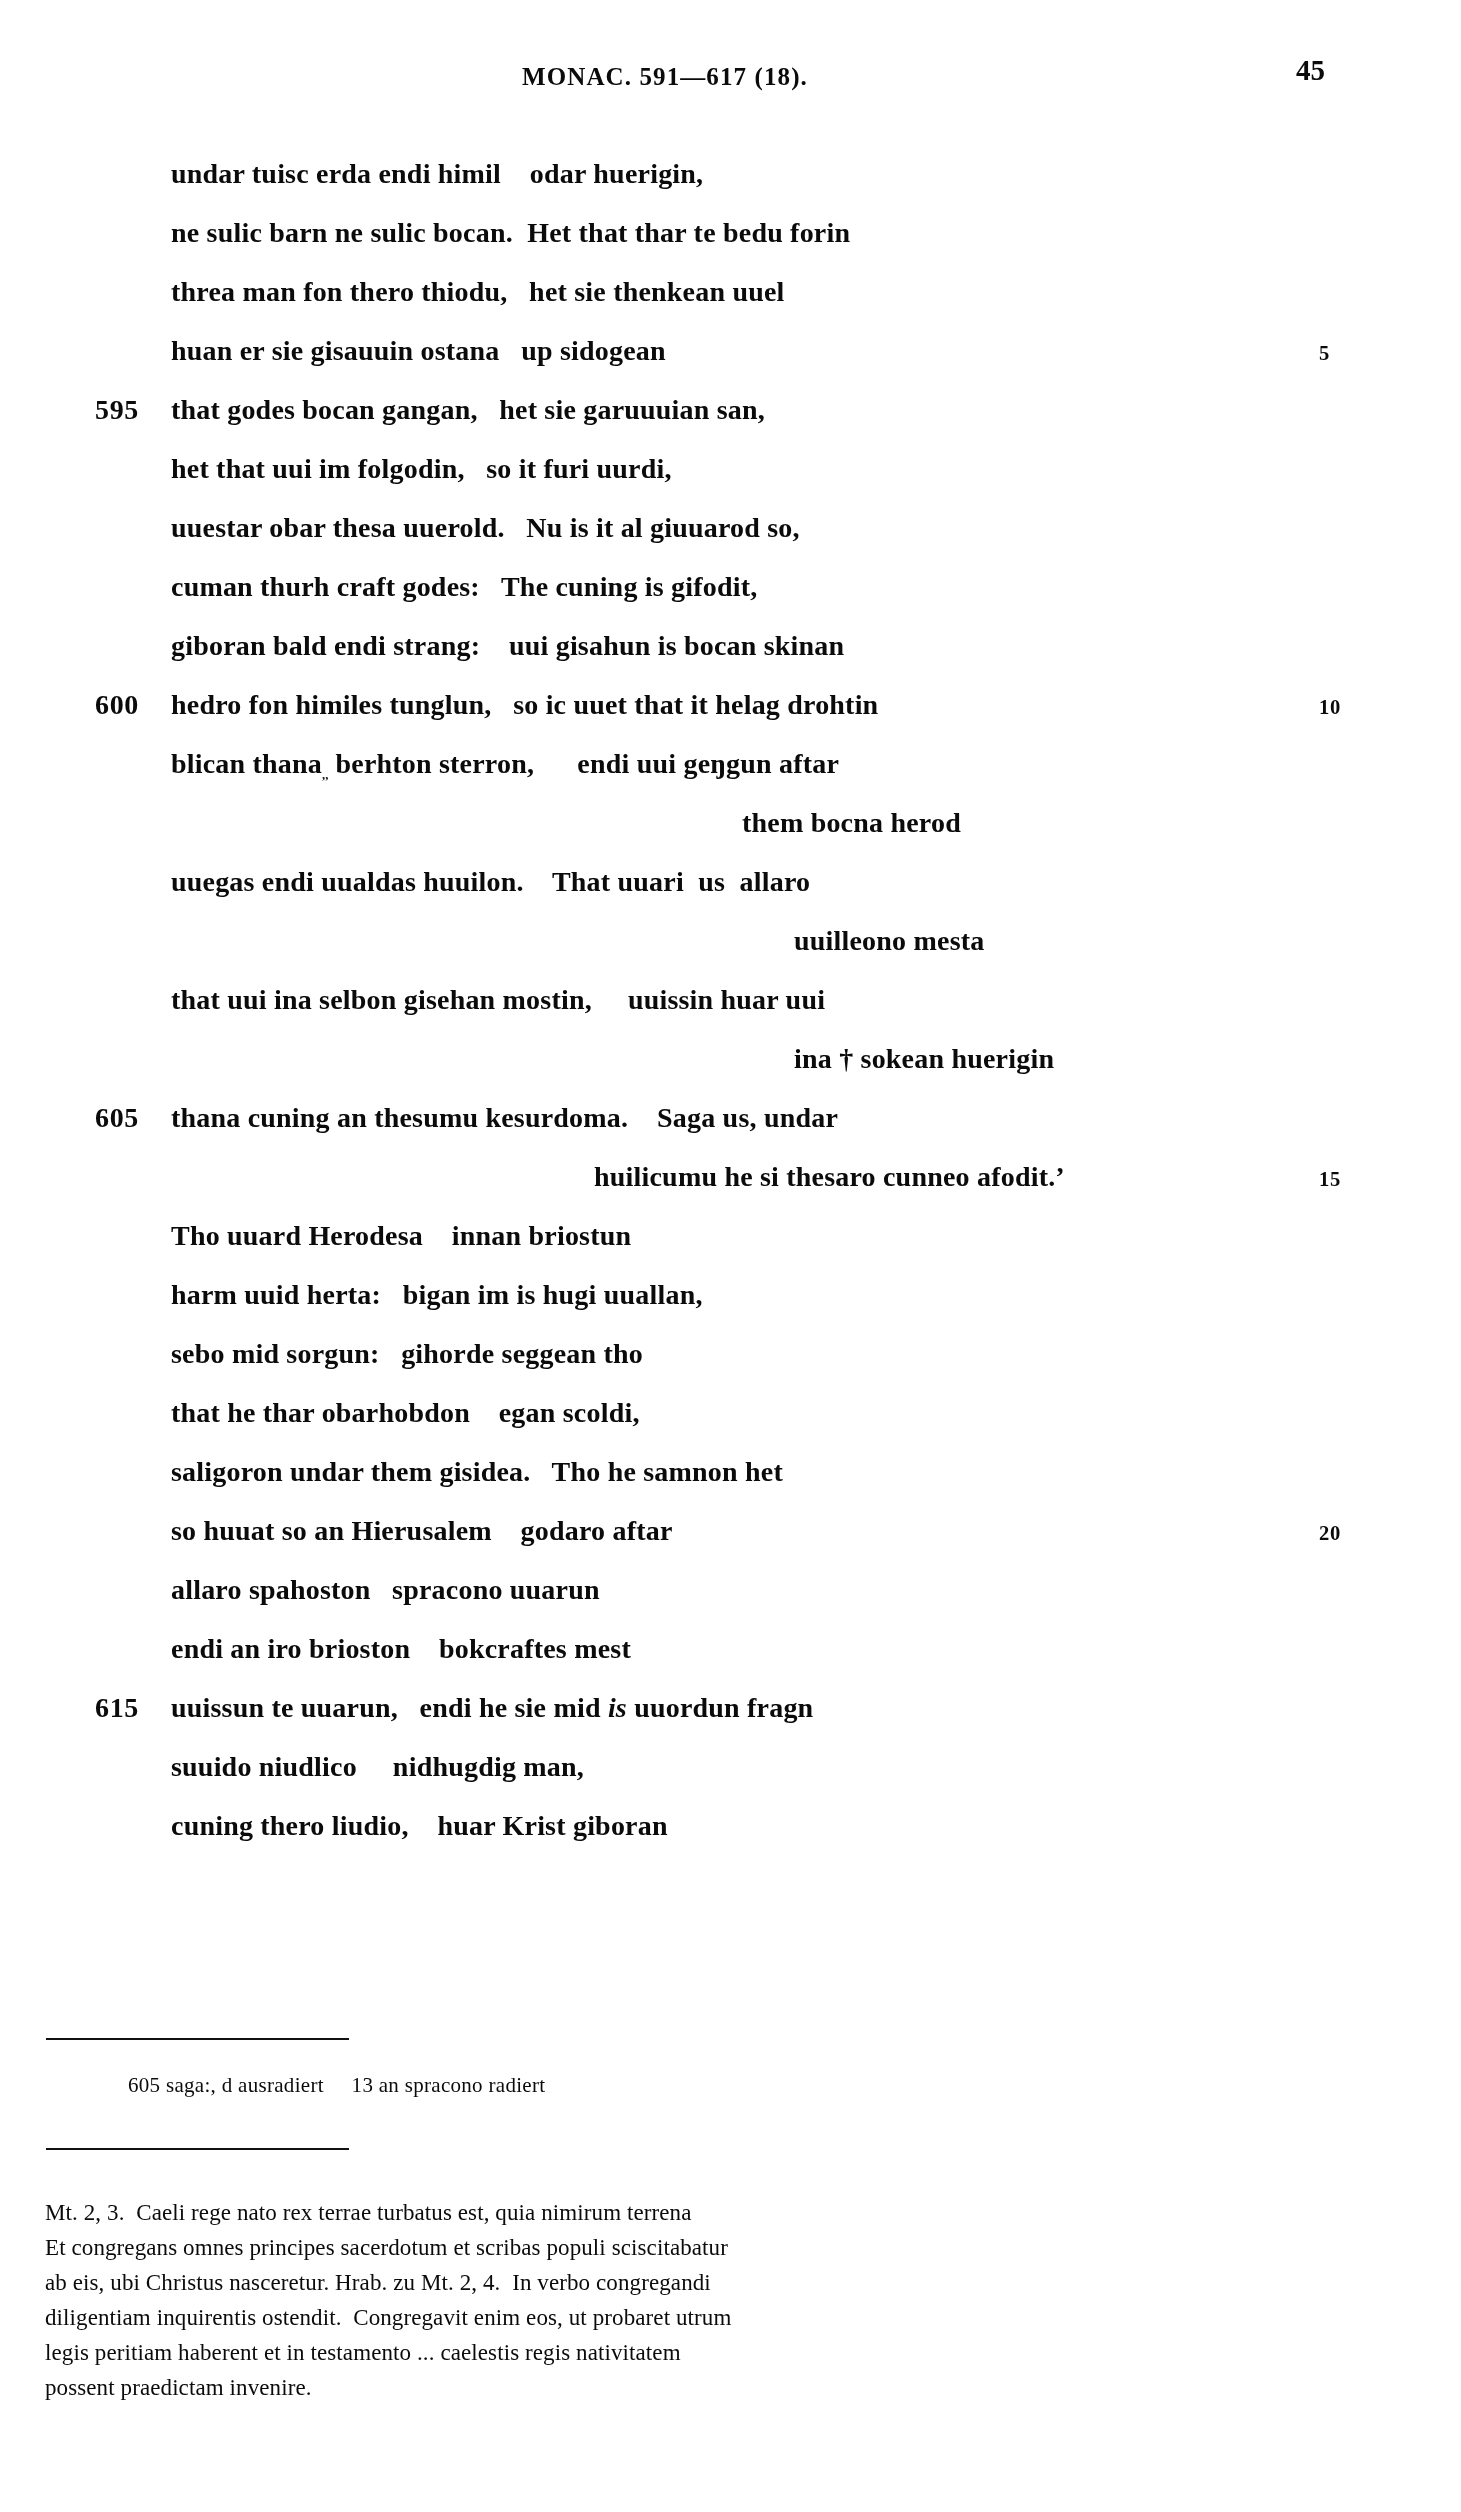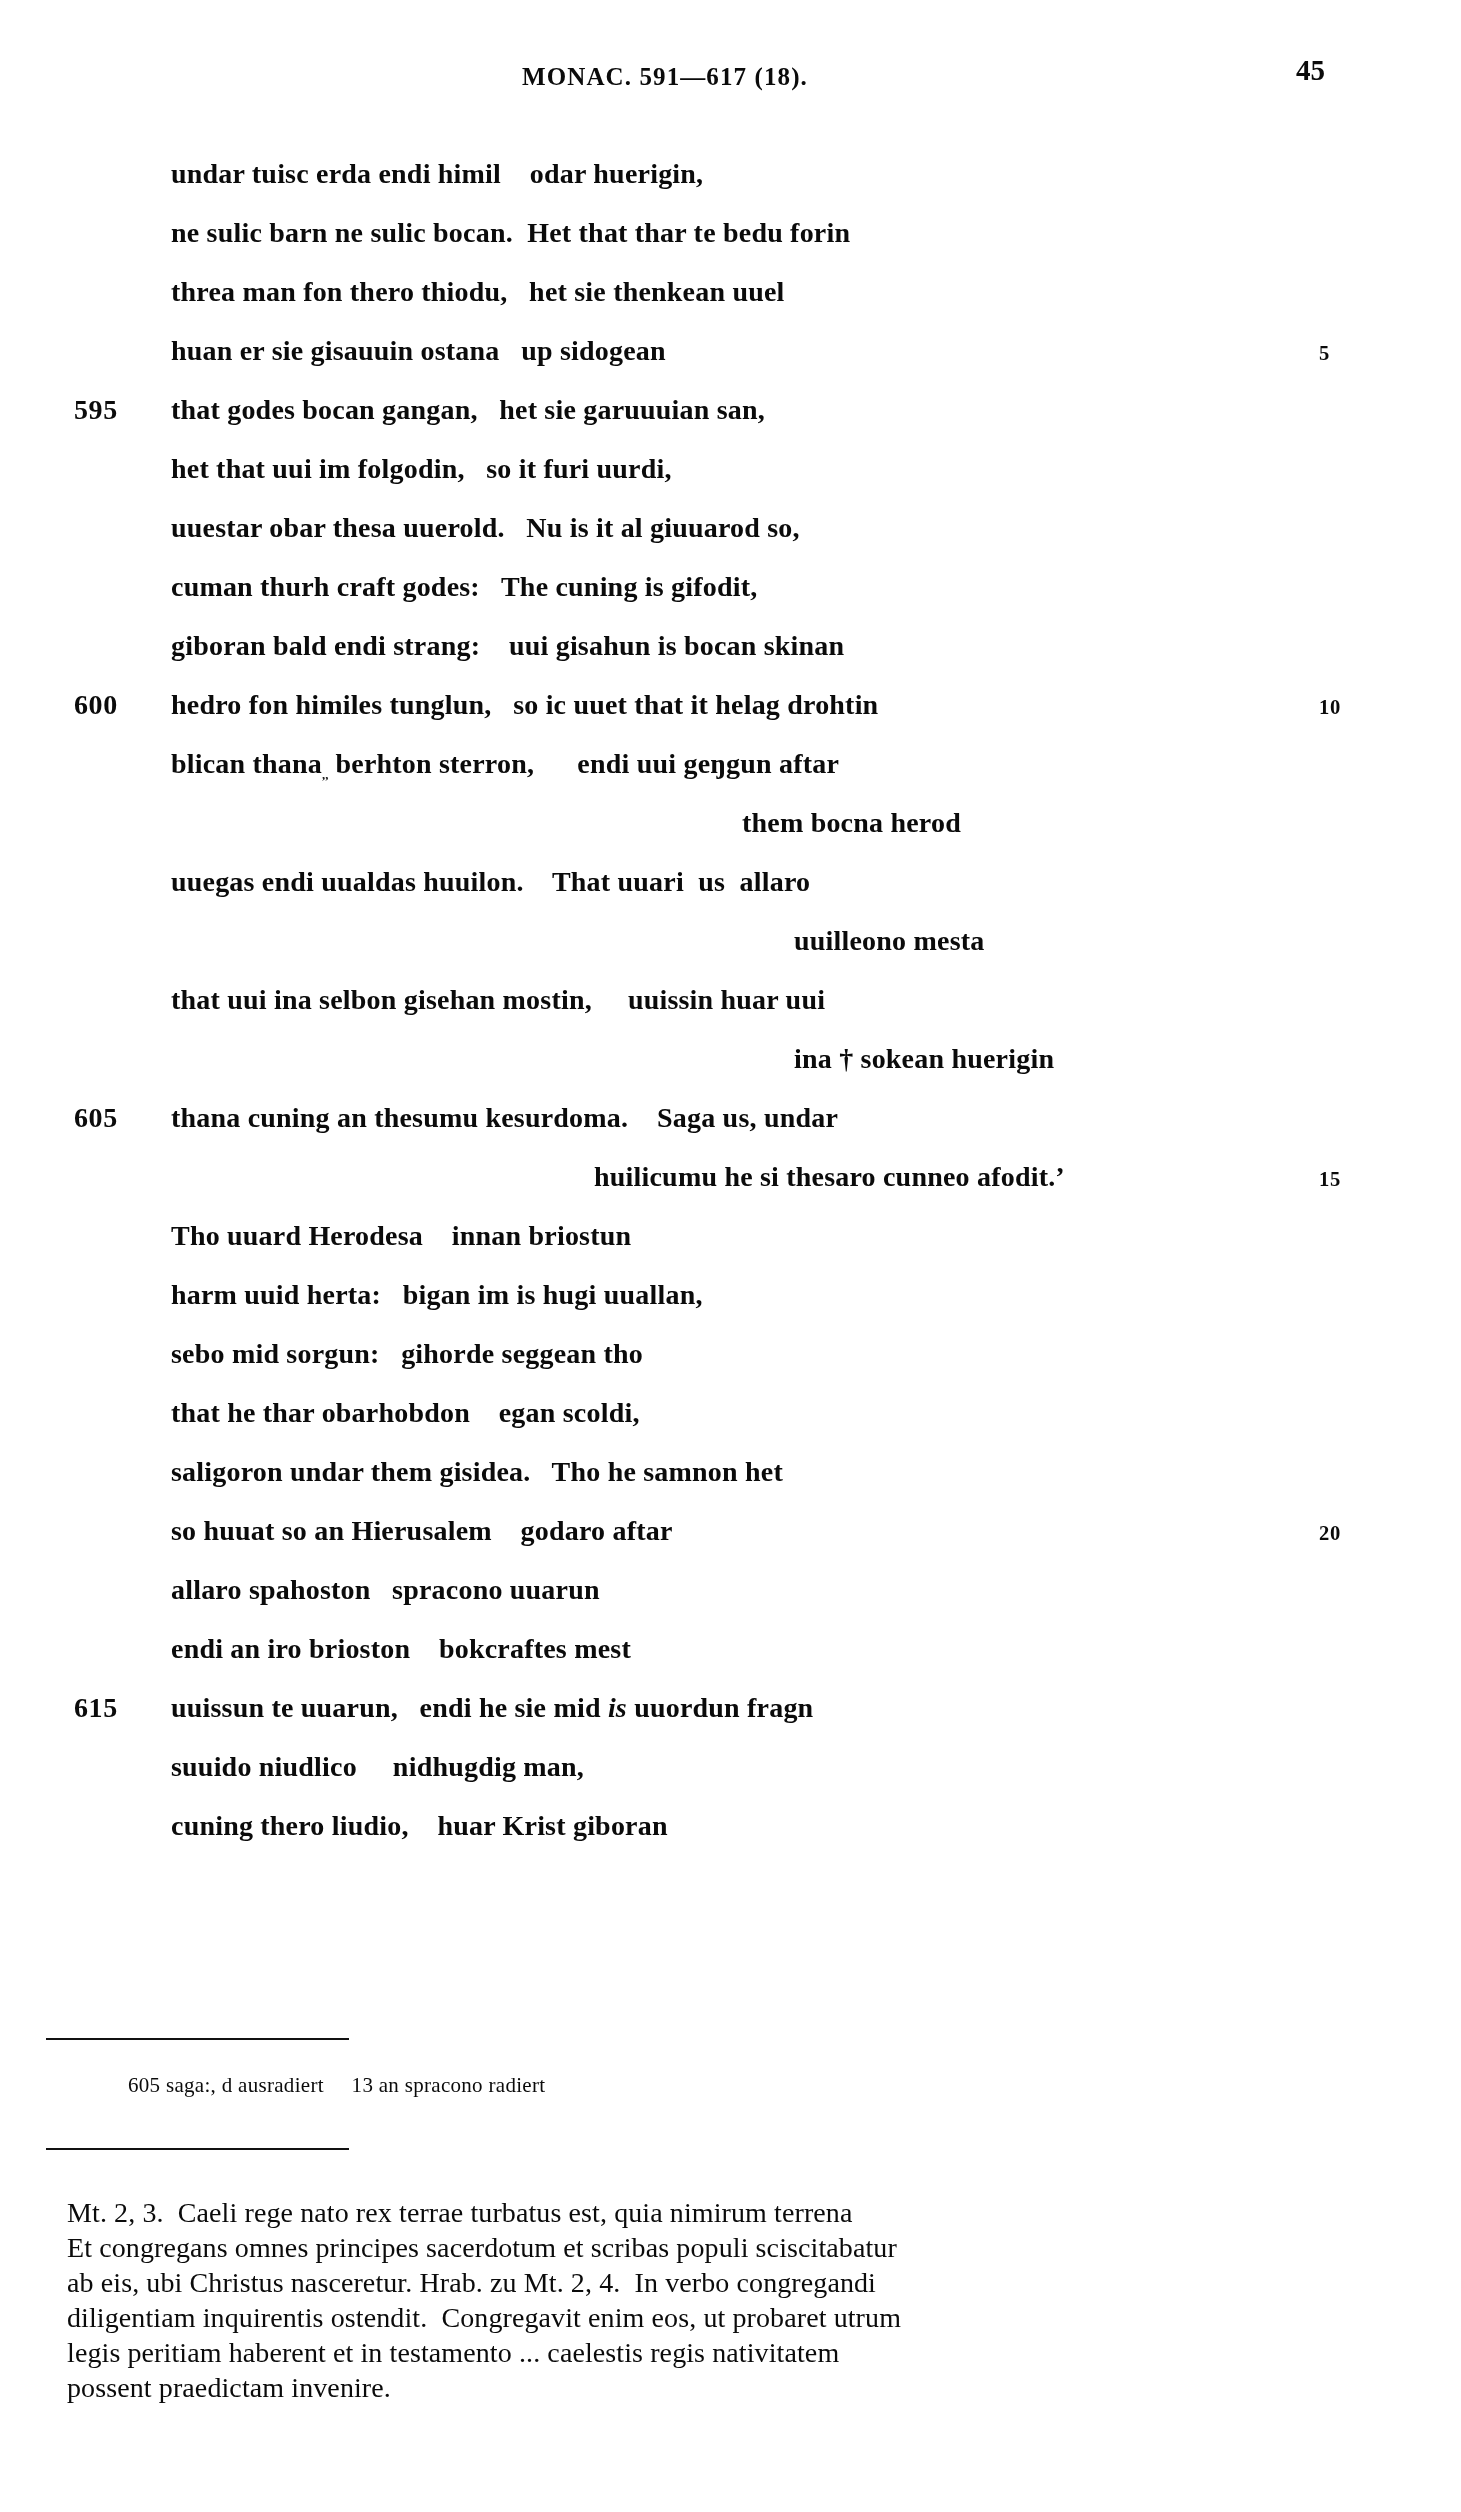--- a/index.html
+++ b/index.html
@@ -62,21 +62,21 @@
     position: relative;
     height: 59px;
     width: 1462px;
     font-weight: bold;
   }
   .vnum {
     position: absolute;
     left: 74px;
     top: 0;
     width: 86px;
-    text-align: left;
+    text-align: center;
     font-size: 28px;
     letter-spacing: 0.6px;
   }
   .vtext {
     position: absolute;
     left: 171px;
     top: 0;
     font-size: 28px;
     white-space: pre;
     letter-spacing: 0.2px;
@@ -110,24 +110,24 @@
     left: 128px;
     top: 2073px;
     font-size: 21px;
     white-space: pre;
     letter-spacing: 0.3px;
   }
 
   
   .commentary {
     position: absolute;
-    left: 67px;
+    left: 45px;
     top: 2195px;
     width: 1353px;
-    font-size: 28px;
+    font-size: 23px;
     line-height: 35px;
   }
   .cline {
     white-space: pre;
     letter-spacing: 0.1px;
   }
 </style>
 </head>
 <body>
 

